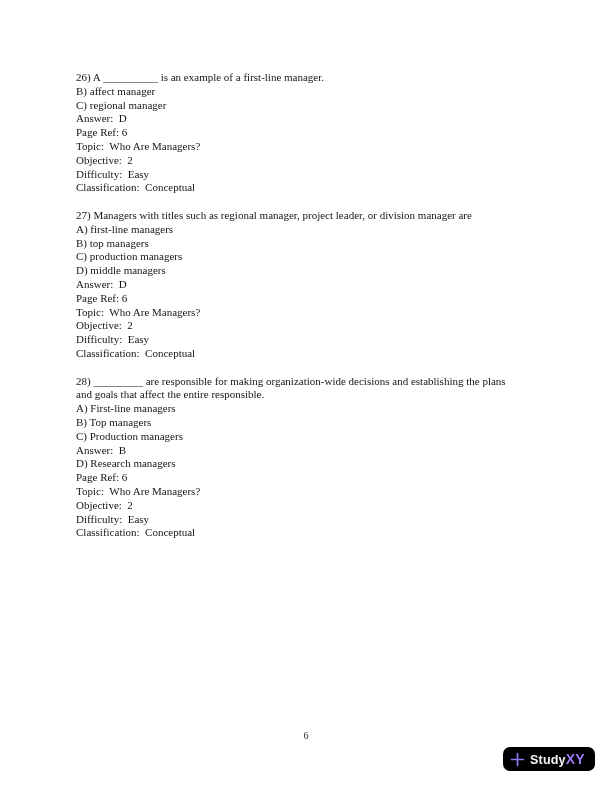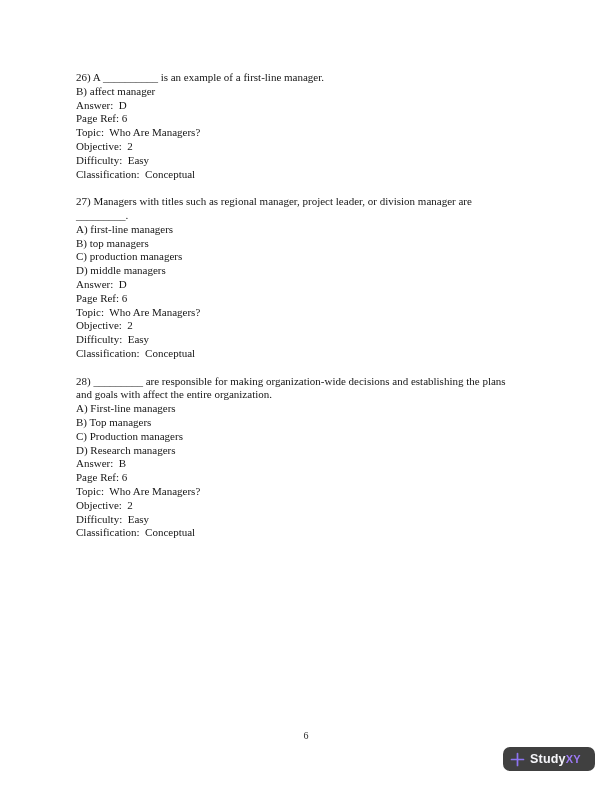--- a/index.html
+++ b/index.html
@@ -18,73 +18,73 @@
   }
   .question { margin-bottom: 13.8px; }
   .line { white-space: pre; }
   .page-number {
     position: absolute; left: 70px; top: 730px; width: 472px;
     text-align: center; font-size: 10px; color: #2b2b2b;
   }
   .brand-badge {
     position: absolute; left: 503px; top: 747px;
     width: 92px; height: 24px;
-    background: #404040;
+    background: #000000;
     border-radius: 7px;
     display: flex; align-items: center;
     padding: 0 7px; gap: 5px;
     font-family: "Liberation Sans", "DejaVu Sans", sans-serif;
     cursor: pointer;
   }
   .brand-text { display: flex; align-items: baseline; }
   .brand-primary { color: #f6f6fa; font-weight: 700; font-size: 12.5px; letter-spacing: 0.2px; }
-  .brand-accent  { color: #9d7af5; font-weight: 700; font-size: 11px; letter-spacing: 0.2px; }
+  .brand-accent  { color: #9d7af5; font-weight: 700; font-size: 14px; letter-spacing: 0.2px; }
   .plus-icon { flex: 0 0 auto; display: block; }
 </style>
 </head>
 <body>
 
 <div class="page">
 
   <main class="content">
 
     <section class="question">
       <div class="line">26) A __________ is an example of a first-line manager.</div>
       <div class="line">B) affect manager</div>
+      <div class="line">C) regional manager</div>
       <div class="line">Answer:  D</div>
       <div class="line">Page Ref: 6</div>
       <div class="line">Topic:  Who Are Managers?</div>
       <div class="line">Objective:  2</div>
       <div class="line">Difficulty:  Easy</div>
       <div class="line">Classification:  Conceptual</div>
     </section>
 
     <section class="question">
       <div class="line">27) Managers with titles such as regional manager, project leader, or division manager are</div>
-      <div class="line">_________.</div>
       <div class="line">A) first-line managers</div>
       <div class="line">B) top managers</div>
       <div class="line">C) production managers</div>
       <div class="line">D) middle managers</div>
       <div class="line">Answer:  D</div>
       <div class="line">Page Ref: 6</div>
       <div class="line">Topic:  Who Are Managers?</div>
       <div class="line">Objective:  2</div>
       <div class="line">Difficulty:  Easy</div>
       <div class="line">Classification:  Conceptual</div>
     </section>
 
     <section class="question">
       <div class="line">28) _________ are responsible for making organization-wide decisions and establishing the plans</div>
-      <div class="line">and goals with affect the entire organization.</div>
+      <div class="line">and goals that affect the entire responsible.</div>
       <div class="line">A) First-line managers</div>
       <div class="line">B) Top managers</div>
       <div class="line">C) Production managers</div>
+      <div class="line">Answer:  B</div>
       <div class="line">D) Research managers</div>
-      <div class="line">Answer:  B</div>
       <div class="line">Page Ref: 6</div>
       <div class="line">Topic:  Who Are Managers?</div>
       <div class="line">Objective:  2</div>
       <div class="line">Difficulty:  Easy</div>
       <div class="line">Classification:  Conceptual</div>
     </section>
 
   </main>
 
   <div class="page-number">6</div>

